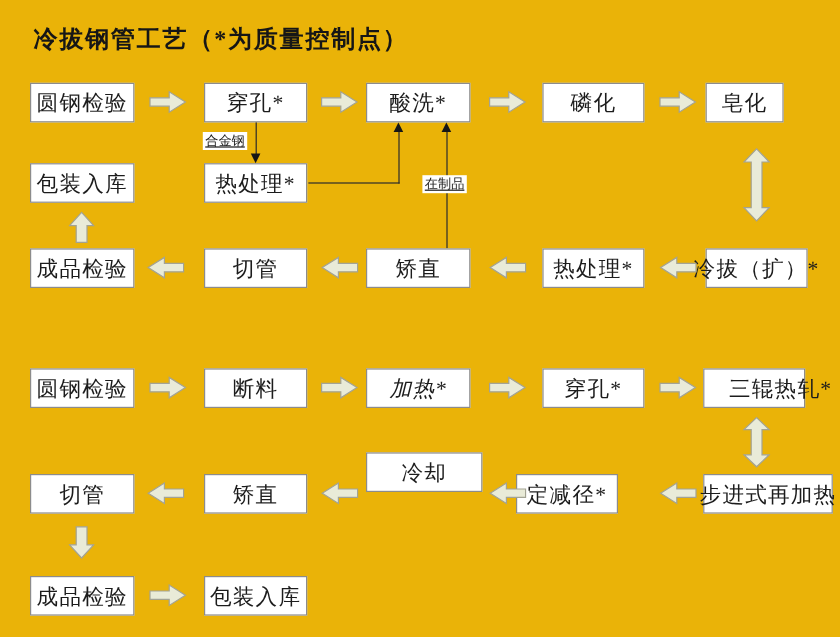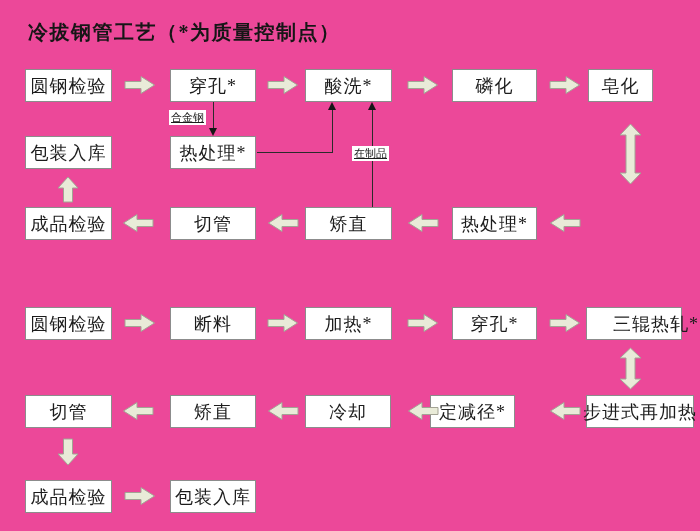--- a/index.html
+++ b/index.html
@@ -1,17 +1,17 @@
 <!DOCTYPE html>
 <html><head>
 <meta charset="utf-8">
 <style>
   html,body{margin:0;padding:0;}
   body{font-family:"Liberation Serif","DejaVu Serif",serif;background:#fff;}
-  .canvas{position:relative;width:700px;height:531px;background:#ec4899;overflow:hidden;text-align:center;}
+  .canvas{position:relative;width:700px;height:531px;background:#eab308;overflow:hidden;text-align:center;}
   .title{position:absolute;font-size:20px;font-weight:bold;color:#161616;letter-spacing:1.5px;white-space:nowrap;}
   .box{position:absolute;box-sizing:border-box;height:33px;background:#ffffff;border:1px solid #8c8c8c;
        display:flex;align-items:center;justify-content:center;font-size:18px;color:#1c1c1c;
        letter-spacing:1px;white-space:nowrap;}
   .arr{position:absolute;}
   .arr polygon{fill:#e9ebd8;stroke:#a3a394;stroke-width:1;}
   .cline{position:absolute;background:#2b2b2b;}
   .ah-up{position:absolute;width:0;height:0;border-left:4px solid transparent;border-right:4px solid transparent;border-bottom:8px solid #161616;}
   .ah-down{position:absolute;width:0;height:0;border-left:4px solid transparent;border-right:4px solid transparent;border-top:8px solid #161616;}
   .small-label{position:absolute;font-size:11px;color:#1c1c1c;background:#ffffff;padding:0 2px;white-space:nowrap;text-decoration:underline;}
@@ -62,61 +62,62 @@
     </svg>
 
   <svg class="arr" style="left:619px;top:123px;" width="23" height="62">
       <polygon points="11.5,1 22,12 16,12 16,50 22,50 11.5,61 1,50 7,50 7,12 1,12"></polygon>
     </svg>
 
   <div class="box" style="left:25px;top:207px;width:87px;">成品检验</div>
   <div class="box" style="left:170px;top:207px;width:86px;">切管</div>
   <div class="box" style="left:305px;top:207px;width:87px;">矫直</div>
   <div class="box" style="left:452px;top:207px;width:85px;">热处理*</div>
+  <div class="box" style="left:588px;top:207px;width:85px;">冷拔（扩）*</div>
 
   <svg class="arr" style="left:122px;top:213px;" width="32" height="20">
       <polygon points="31,6.5 15,6.5 15,1.5 1.5,10 15,18.5 15,13.5 31,13.5"></polygon>
     </svg>
   <svg class="arr" style="left:267px;top:213px;" width="32" height="20">
       <polygon points="31,6.5 15,6.5 15,1.5 1.5,10 15,18.5 15,13.5 31,13.5"></polygon>
     </svg>
   <svg class="arr" style="left:407px;top:213px;" width="32" height="20">
       <polygon points="31,6.5 15,6.5 15,1.5 1.5,10 15,18.5 15,13.5 31,13.5"></polygon>
     </svg>
   <svg class="arr" style="left:549px;top:213px;" width="32" height="20">
       <polygon points="31,6.5 15,6.5 15,1.5 1.5,10 15,18.5 15,13.5 31,13.5"></polygon>
     </svg>
 
 
   <div class="box" style="left:25px;top:307px;width:87px;">圆钢检验</div>
   <div class="box" style="left:170px;top:307px;width:86px;">断料</div>
-  <div class="box" style="left:305px;top:307px;width:87px;">加热*</div>
+  <div class="box" style="left:305px;top:307px;width:87px;font-style:italic;">加热*</div>
   <div class="box" style="left:452px;top:307px;width:85px;">穿孔*</div>
-  <div class="box" style="left:586px;top:307px;width:96px;padding-left:44px;">三辊热轧*</div>
+  <div class="box" style="left:586px;top:307px;width:85px;padding-left:44px;">三辊热轧*</div>
 
   <svg class="arr" style="left:124px;top:313px;" width="32" height="20">
       <polygon points="1,6.5 17,6.5 17,1.5 30.5,10 17,18.5 17,13.5 1,13.5"></polygon>
     </svg>
   <svg class="arr" style="left:267px;top:313px;" width="32" height="20">
       <polygon points="1,6.5 17,6.5 17,1.5 30.5,10 17,18.5 17,13.5 1,13.5"></polygon>
     </svg>
   <svg class="arr" style="left:407px;top:313px;" width="32" height="20">
       <polygon points="1,6.5 17,6.5 17,1.5 30.5,10 17,18.5 17,13.5 1,13.5"></polygon>
     </svg>
   <svg class="arr" style="left:549px;top:313px;" width="32" height="20">
       <polygon points="1,6.5 17,6.5 17,1.5 30.5,10 17,18.5 17,13.5 1,13.5"></polygon>
     </svg>
 
   <svg class="arr" style="left:619px;top:347px;" width="23" height="43">
       <polygon points="11.5,1 22,11 16,11 16,32 22,32 11.5,42 1,32 7,32 7,11 1,11"></polygon>
     </svg>
 
   <div class="box" style="left:25px;top:395px;width:87px;">切管</div>
   <div class="box" style="left:170px;top:395px;width:86px;">矫直</div>
-  <div class="box" style="left:305px;top:395px;width:86px;">冷却</div>
+  <div class="box" style="left:305px;top:377px;width:97px;">冷却</div>
   <div class="box" style="left:430px;top:395px;width:85px;">定减径*</div>
   <div class="box" style="left:586px;top:395px;width:108px;">步进式再加热</div>
 
   <svg class="arr" style="left:122px;top:401px;" width="32" height="20">
       <polygon points="31,6.5 15,6.5 15,1.5 1.5,10 15,18.5 15,13.5 31,13.5"></polygon>
     </svg>
   <svg class="arr" style="left:267px;top:401px;" width="32" height="20">
       <polygon points="31,6.5 15,6.5 15,1.5 1.5,10 15,18.5 15,13.5 31,13.5"></polygon>
     </svg>
   <svg class="arr" style="left:407px;top:401px;" width="32" height="20">

